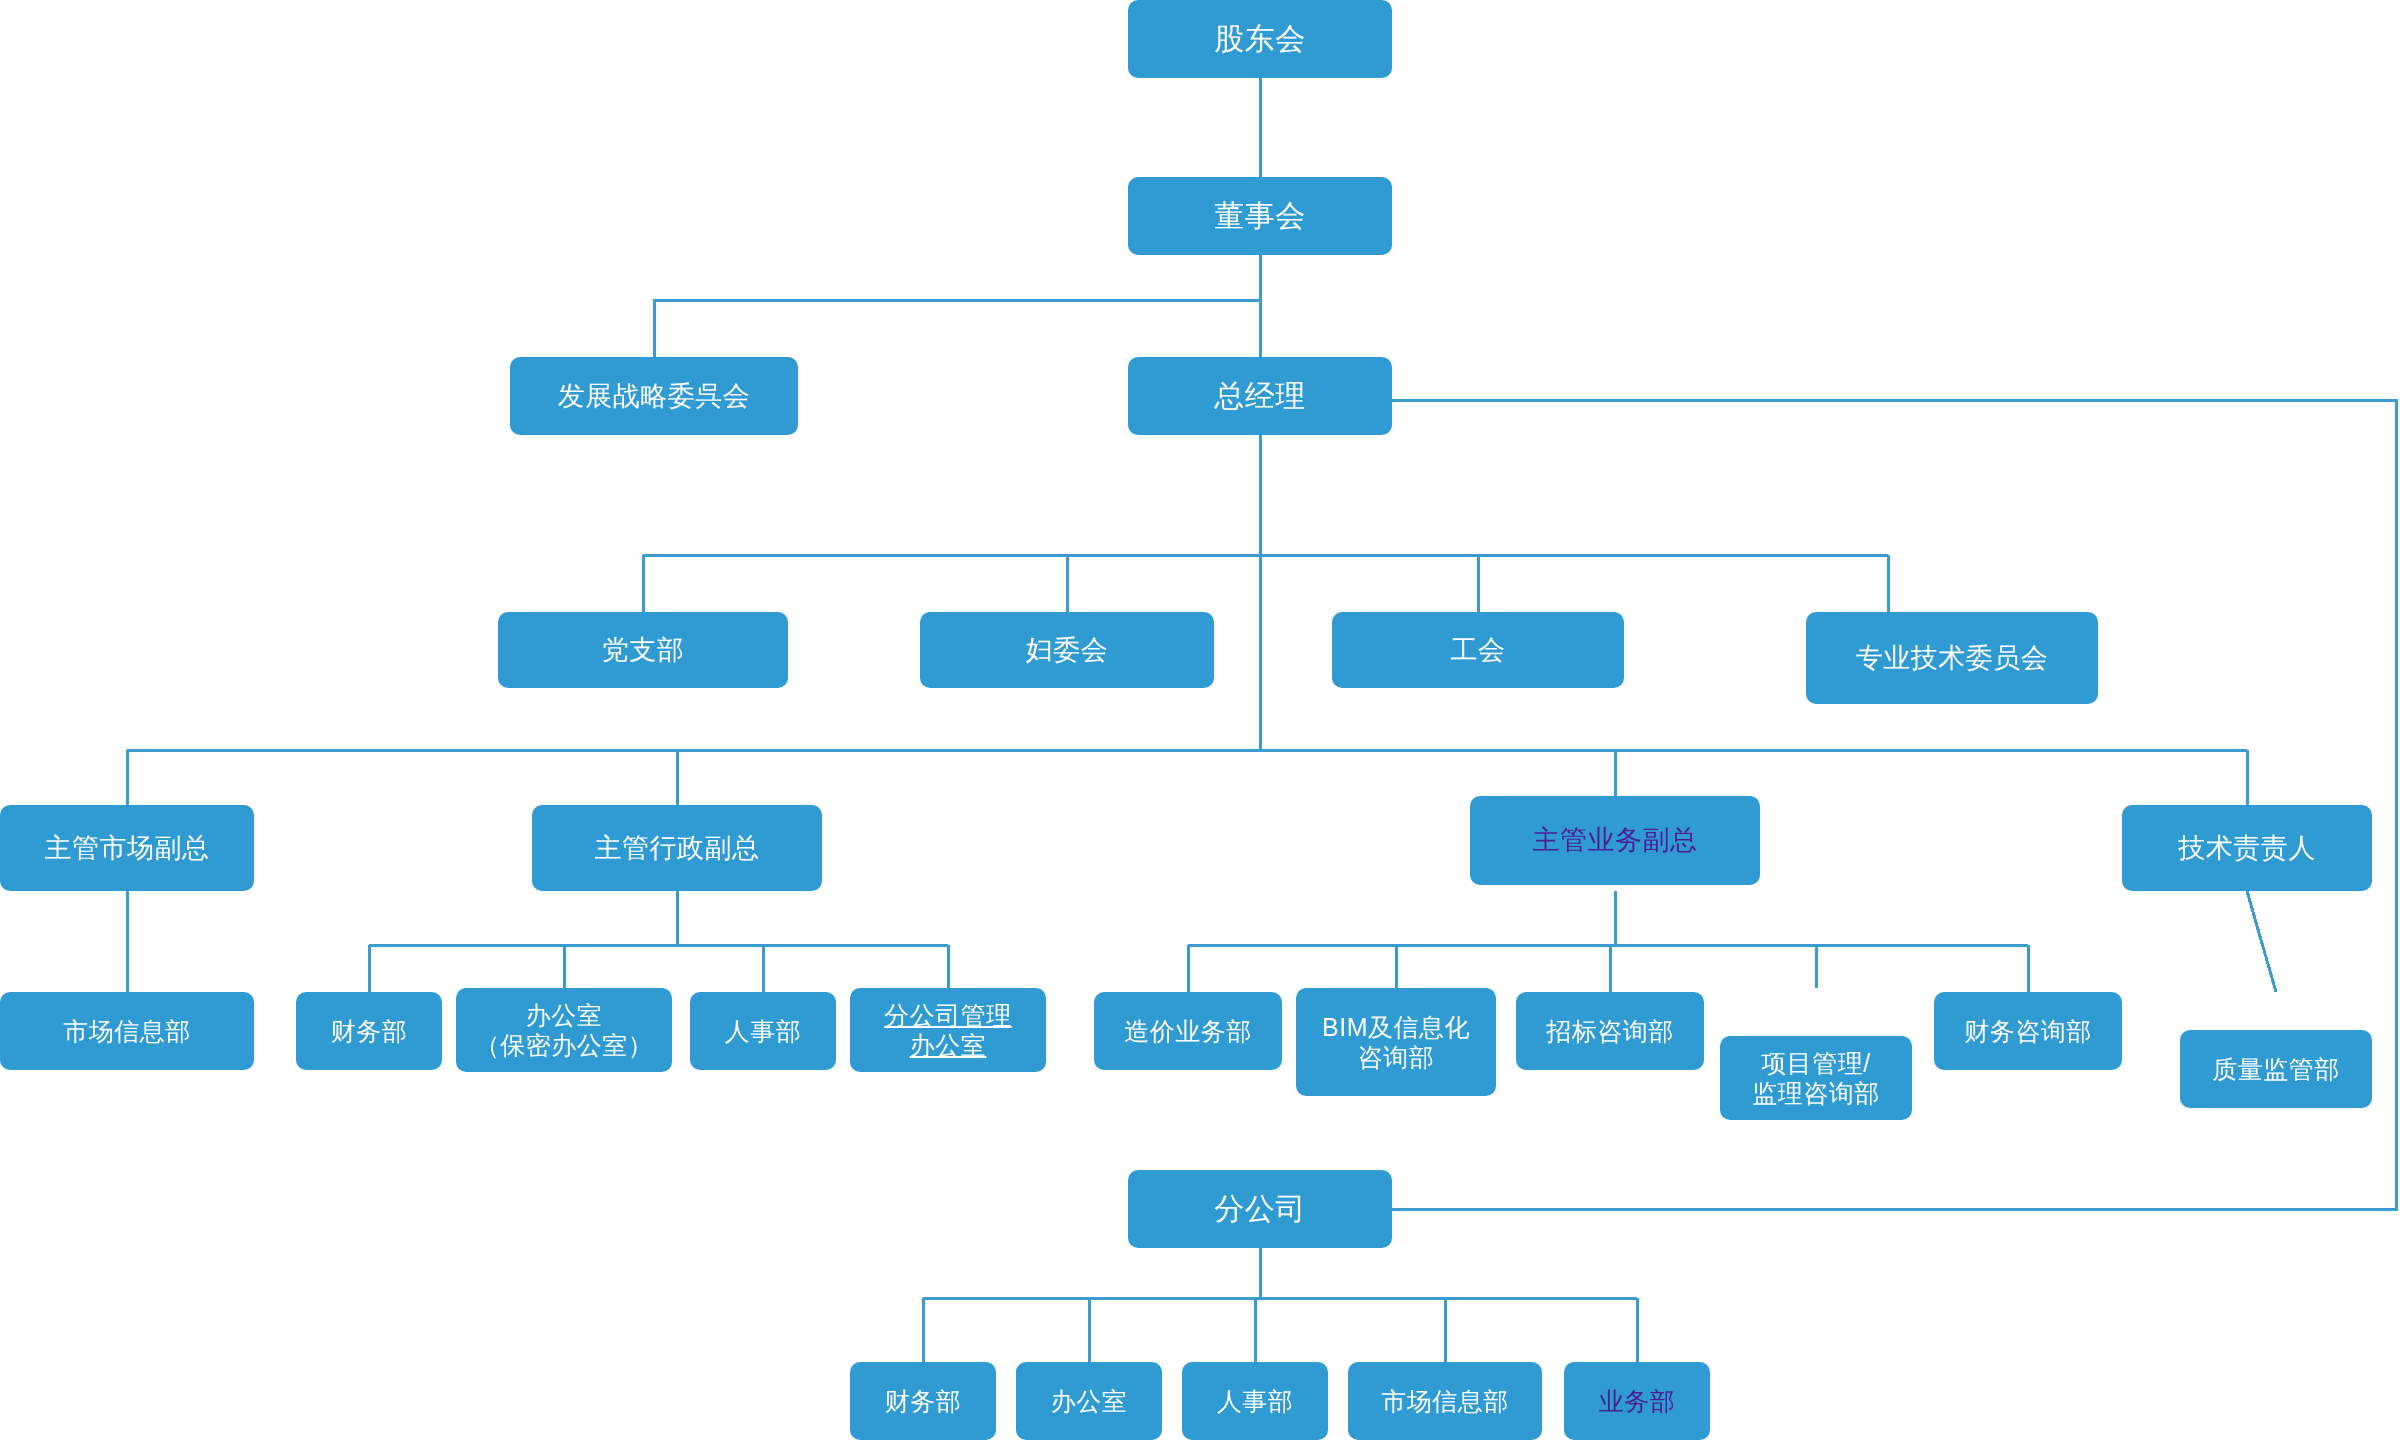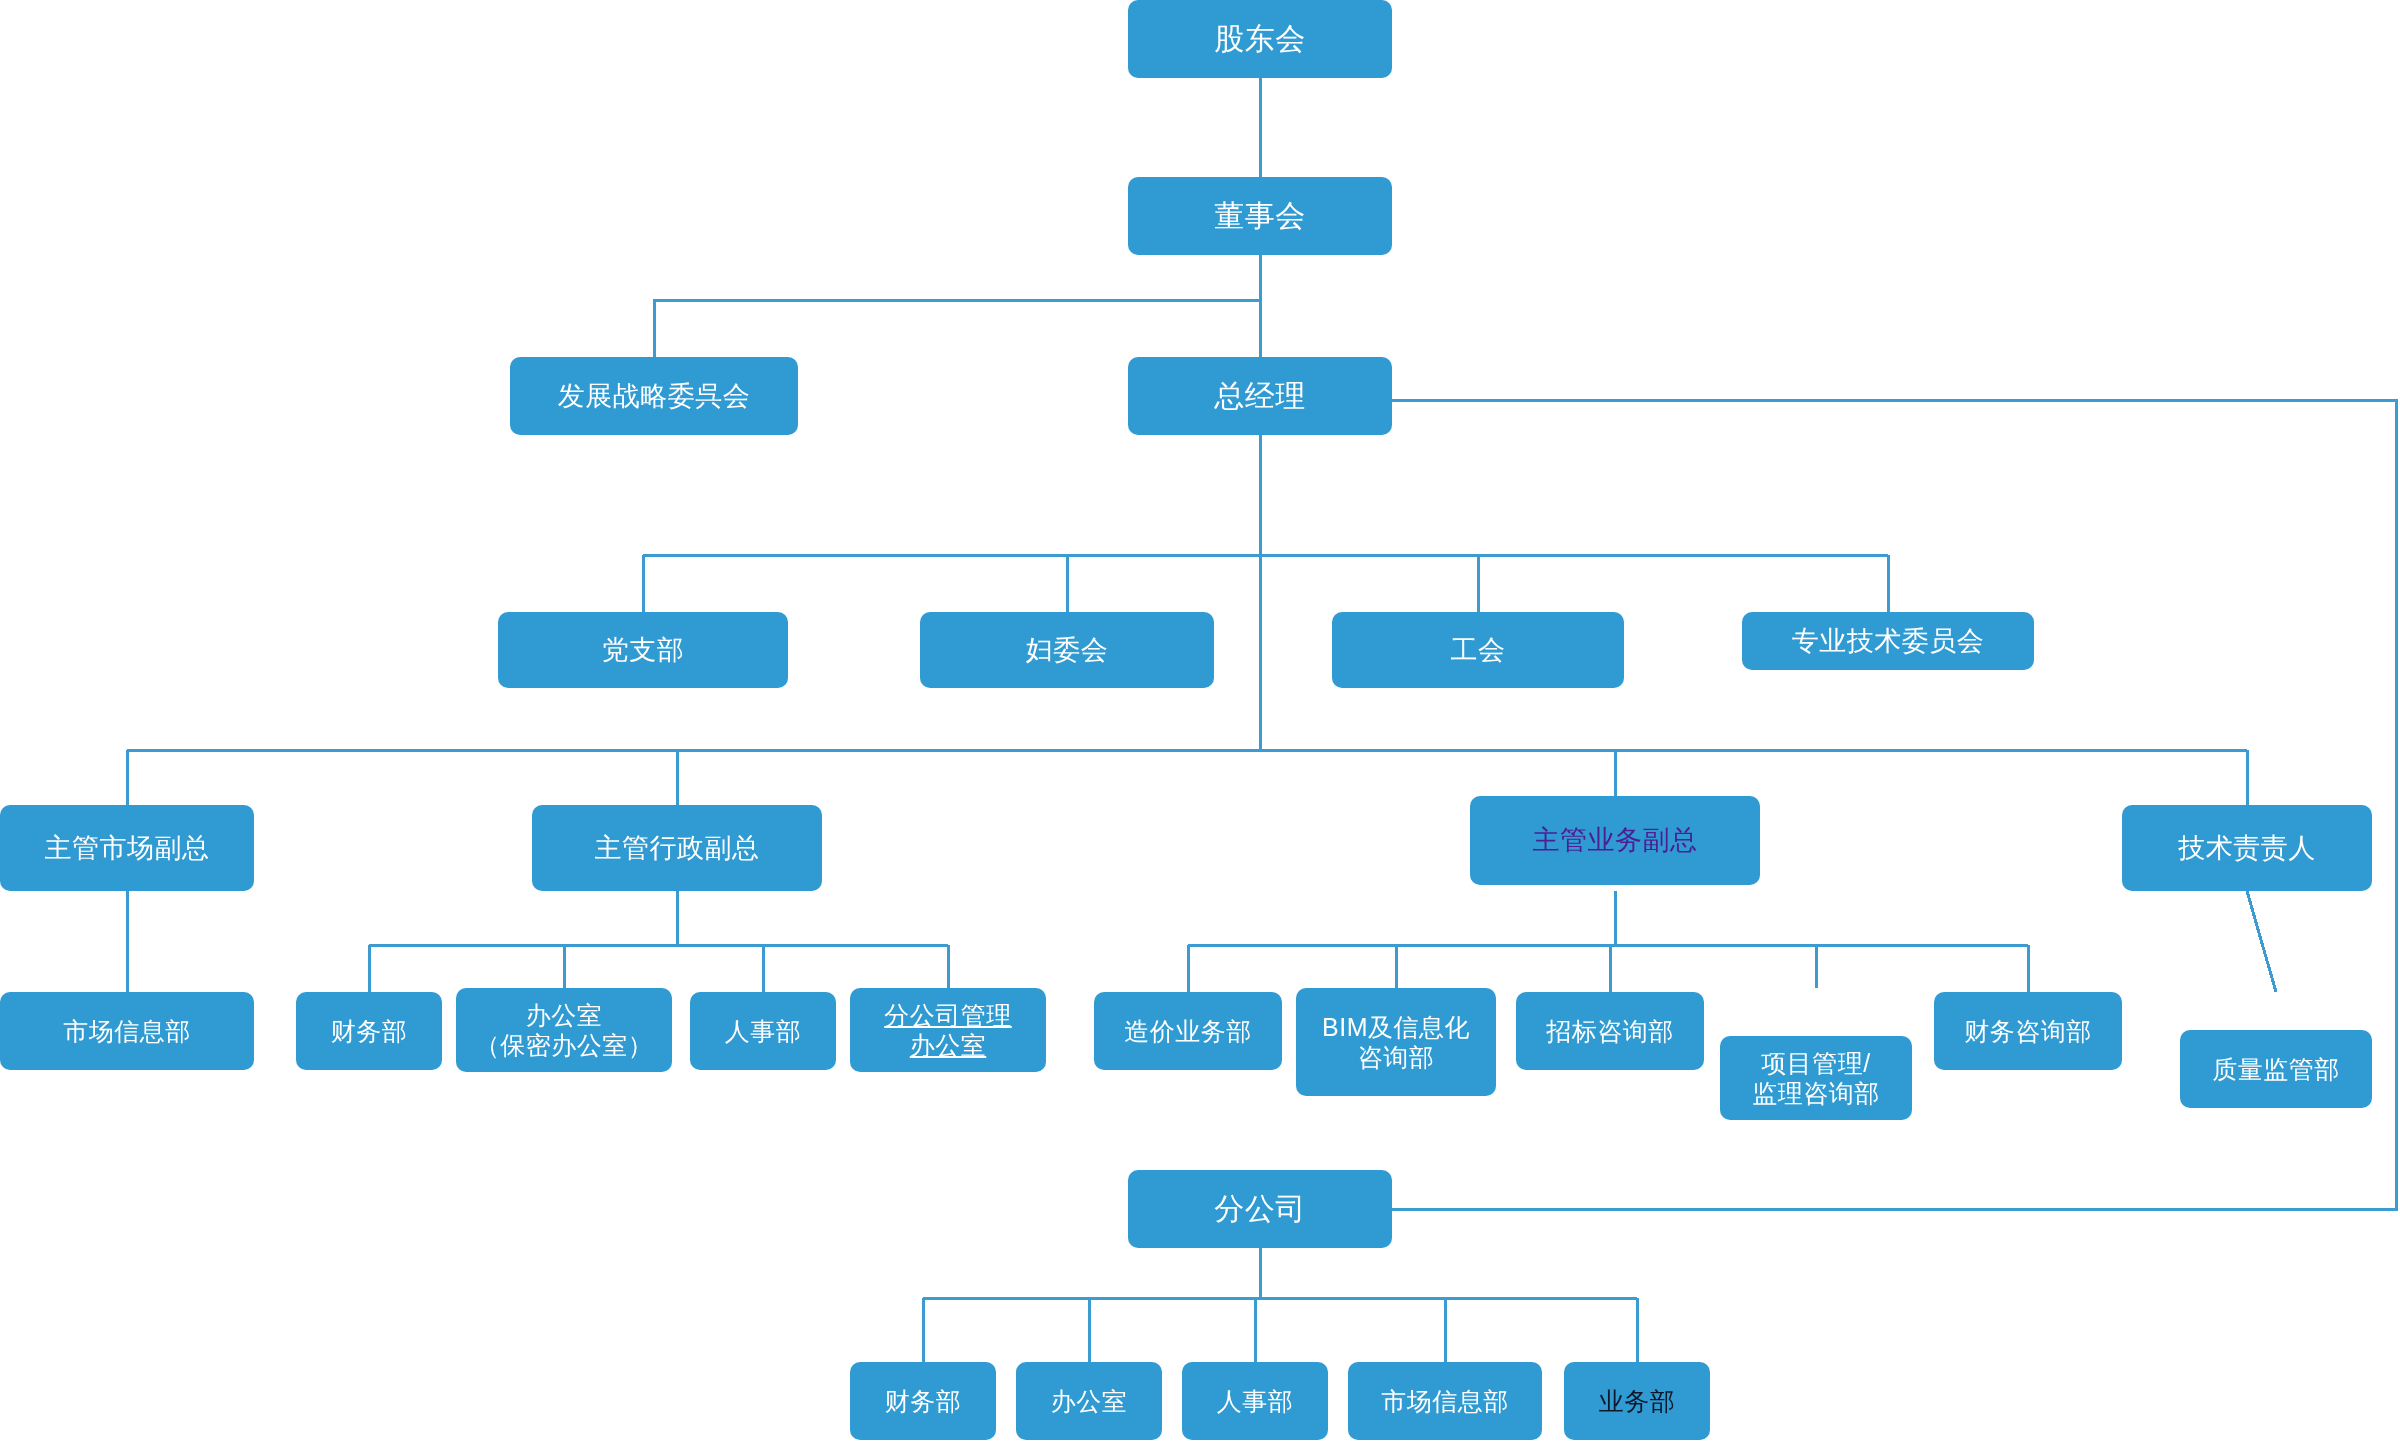--- a/index.html
+++ b/index.html
@@ -92,21 +92,21 @@
   </svg>
 
   <div id="node-layer">
       <div class="node s1" style="left: 1128px; top: 0px; width: 264px; height: 78px; background: rgb(48, 155, 211); color: rgb(255, 255, 255);"><span>股东会</span></div>
       <div class="node s1" style="left: 1128px; top: 177px; width: 264px; height: 78px; background: rgb(48, 155, 211); color: rgb(255, 255, 255);"><span>董事会</span></div>
       <div class="node s2" style="left: 510px; top: 357px; width: 288px; height: 78px; background: rgb(48, 155, 211); color: rgb(255, 255, 255);"><span>发展战略委呉会</span></div>
       <div class="node s1" style="left: 1128px; top: 357px; width: 264px; height: 78px; background: rgb(48, 155, 211); color: rgb(255, 255, 255);"><span>总经理</span></div>
       <div class="node s2" style="left: 498px; top: 612px; width: 290px; height: 76px; background: rgb(48, 155, 211); color: rgb(255, 255, 255);"><span>党支部</span></div>
       <div class="node s2" style="left: 920px; top: 612px; width: 294px; height: 76px; background: rgb(48, 155, 211); color: rgb(255, 255, 255);"><span>妇委会</span></div>
       <div class="node s2" style="left: 1332px; top: 612px; width: 292px; height: 76px; background: rgb(48, 155, 211); color: rgb(255, 255, 255);"><span>工会</span></div>
-      <div class="node s2" style="left: 1742px; top: 612px; width: 292px; height: 58px; background: rgb(48, 155, 211); color: rgb(255, 255, 255);"><span>专业技术委员会</span></div>
+      <div class="node s2" style="left: 1806px; top: 612px; width: 292px; height: 92px; background: rgb(48, 155, 211); color: rgb(255, 255, 255);"><span>专业技术委员会</span></div>
       <div class="node s2" style="left: 0px; top: 805px; width: 254px; height: 86px; background: rgb(48, 155, 211); color: rgb(255, 255, 255);"><span>主管市场副总</span></div>
       <div class="node s2" style="left: 532px; top: 805px; width: 290px; height: 86px; background: rgb(48, 155, 211); color: rgb(255, 255, 255);"><span>主管行政副总</span></div>
       <div class="node s2" style="left: 1470px; top: 796px; width: 290px; height: 89px; background: rgb(48, 155, 211); color: #4c1d95;"><span>主管业务副总</span></div>
       <div class="node s2" style="left: 2122px; top: 805px; width: 250px; height: 86px; background: rgb(48, 155, 211); color: rgb(255, 255, 255);"><span>技术责责人</span></div>
       <div class="node s3" style="left: 0px; top: 992px; width: 254px; height: 78px; background: rgb(48, 155, 211); color: rgb(255, 255, 255);"><span>市场信息部</span></div>
       <div class="node s3" style="left: 296px; top: 992px; width: 146px; height: 78px; background: rgb(48, 155, 211); color: rgb(255, 255, 255);"><span>财务部</span></div>
       <div class="node s3" style="left: 456px; top: 988px; width: 216px; height: 84px; background: rgb(48, 155, 211); color: rgb(255, 255, 255);"><span>办公室
 （保密办公室）</span></div>
       <div class="node s3" style="left: 690px; top: 992px; width: 146px; height: 78px; background: rgb(48, 155, 211); color: rgb(255, 255, 255);"><span>人事部</span></div>
       <div class="node s3" style="left: 850px; top: 988px; width: 196px; height: 84px; background: rgb(48, 155, 211); color: rgb(255, 255, 255); text-decoration: underline;"><span>分公司管理
@@ -117,16 +117,16 @@
       <div class="node s3" style="left: 1516px; top: 992px; width: 188px; height: 78px; background: rgb(48, 155, 211); color: rgb(255, 255, 255);"><span>招标咨询部</span></div>
       <div class="node s3" style="left: 1720px; top: 988px; width: 192px; height: 84px; background: rgb(48, 155, 211); color: rgb(255, 255, 255); margin-top: 48px;"><span>项目管理/
 监理咨询部</span></div>
       <div class="node s3" style="left: 1934px; top: 992px; width: 188px; height: 78px; background: rgb(48, 155, 211); color: rgb(255, 255, 255);"><span>财务咨询部</span></div>
       <div class="node s3" style="left: 2180px; top: 992px; width: 192px; height: 78px; background: rgb(48, 155, 211); color: rgb(255, 255, 255); margin-top: 38px;"><span>质量监管部</span></div>
       <div class="node s1" style="left: 1128px; top: 1170px; width: 264px; height: 78px; background: rgb(48, 155, 211); color: rgb(255, 255, 255);"><span>分公司</span></div>
       <div class="node s3" style="left: 850px; top: 1362px; width: 146px; height: 78px; background: rgb(48, 155, 211); color: rgb(255, 255, 255);"><span>财务部</span></div>
       <div class="node s3" style="left: 1016px; top: 1362px; width: 146px; height: 78px; background: rgb(48, 155, 211); color: rgb(255, 255, 255);"><span>办公室</span></div>
       <div class="node s3" style="left: 1182px; top: 1362px; width: 146px; height: 78px; background: rgb(48, 155, 211); color: rgb(255, 255, 255);"><span>人事部</span></div>
       <div class="node s3" style="left: 1348px; top: 1362px; width: 194px; height: 78px; background: rgb(48, 155, 211); color: rgb(255, 255, 255);"><span>市场信息部</span></div>
-      <div class="node s3" style="left: 1564px; top: 1362px; width: 146px; height: 78px; background: rgb(48, 155, 211); color: #0f172a;"><span>业务部</span></div>
+      <div class="node s3" style="left: 1564px; top: 1362px; width: 146px; height: 78px; background: rgb(48, 155, 211); color: #4c1d95;"><span>业务部</span></div>
     </div>
 
 </div>
 
 </body></html>

